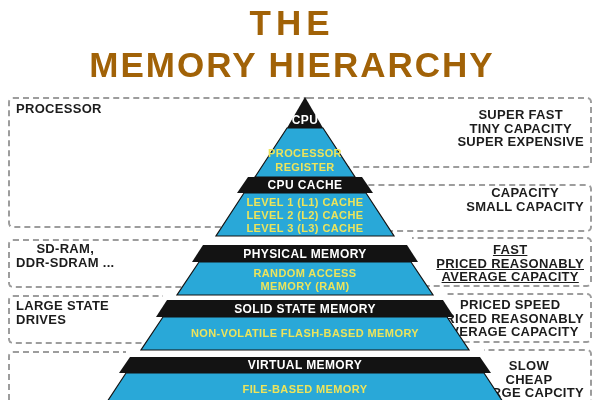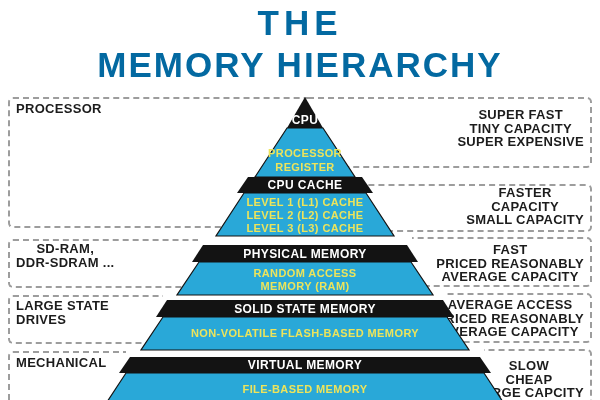--- a/index.html
+++ b/index.html
@@ -3,22 +3,22 @@
 <meta charset="utf-8">
 <style>
   html,body{margin:0;padding:0;background:#fff;}
   #stage{
     position:relative;width:600px;height:400px;overflow:hidden;
     background:#fff;font-family:"Liberation Sans",sans-serif;
     -webkit-font-smoothing:antialiased;
   }
   
   .title{
-    position:absolute;top:2px;left:8px;width:584px;text-align:center;
-    color:#0369a1;font-weight:bold;line-height:42px;
+    position:absolute;top:2px;left:0;width:584px;text-align:center;
+    color:#a16207;font-weight:bold;line-height:42px;
   }
   .title .t1{font-size:35px;letter-spacing:5px;}
   .title .t2{font-size:35px;letter-spacing:2px;}
   
   .dbox{position:absolute;border:2px dashed #9d9d9d;border-radius:5px;box-sizing:border-box;}
   .dbox.left{border-right:none;border-top-right-radius:0;border-bottom-right-radius:0;}
   .dbox.right{border-left:none;border-top-left-radius:0;border-bottom-left-radius:0;}
   
   .lbl{position:absolute;color:#1c1c1c;font-weight:bold;font-size:13px;line-height:13.5px;letter-spacing:.3px;white-space:nowrap;}
   .lbl.right{text-align:center;right:16px;}
@@ -57,40 +57,38 @@
   </div>
   <div class="lbl" style="left:16px;top:242px;text-align:center;">
     <div>SD-RAM,</div>
     <div>DDR-SDRAM ...</div>
   </div>
   <div class="lbl" style="left:16px;top:299px;">
     <div>LARGE STATE</div>
     <div>DRIVES</div>
   </div>
   <div class="lbl" style="left:16px;top:356px;">
-    <div>MECHANICAL</div>
   </div>
 
   <div class="lbl right" style="top:108px;">
     <div>SUPER FAST</div>
     <div>TINY CAPACITY</div>
     <div>SUPER EXPENSIVE</div>
   </div>
   <div class="lbl right" style="top:186px;">
-    <div>FASTER</div>
     <div>CAPACITY</div>
     <div>SMALL CAPACITY</div>
   </div>
-  <div class="lbl right" style="top:243px;">
+  <div class="lbl right" style="top:243px;text-decoration:underline;">
     <div>FAST</div>
     <div>PRICED REASONABLY</div>
     <div>AVERAGE CAPACITY</div>
   </div>
   <div class="lbl right" style="top:298px;">
-    <div>AVERAGE ACCESS</div>
+    <div>PRICED SPEED</div>
     <div>PRICED REASONABLY</div>
     <div>AVERAGE CAPACITY</div>
   </div>
   <div class="lbl right" style="top:359px;">
     <div>SLOW</div>
     <div>CHEAP</div>
     <div>LARGE CAPCITY</div>
   </div>
 
   <svg width="600" height="410" viewBox="0 0 600 410">

